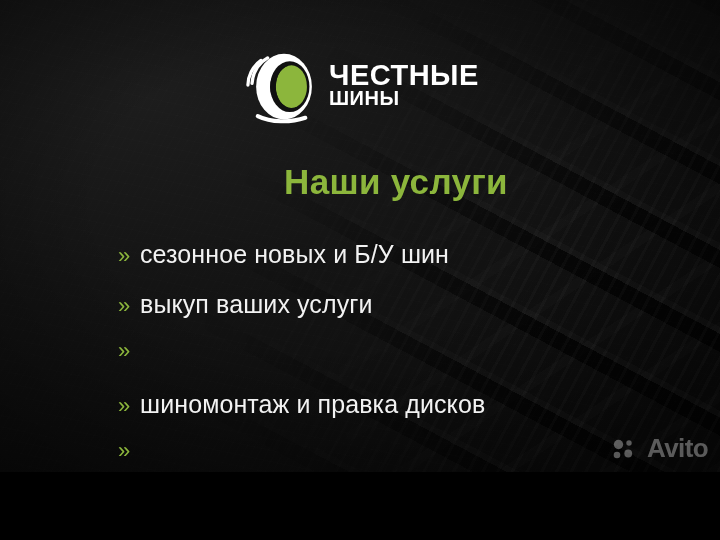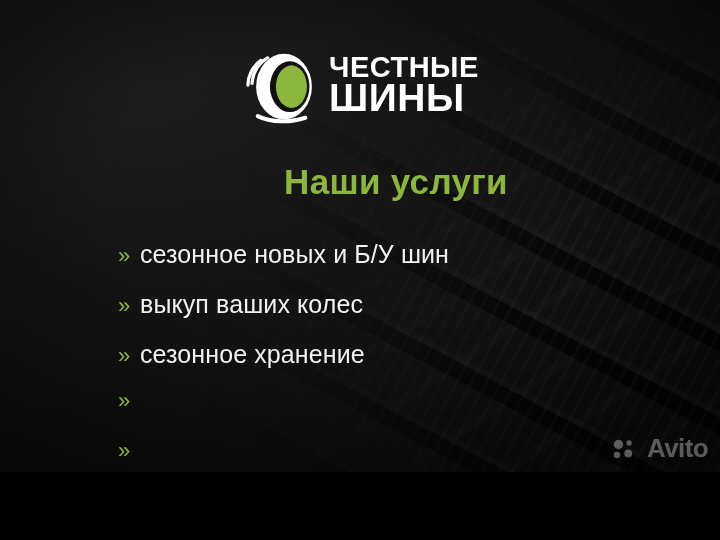--- a/index.html
+++ b/index.html
@@ -94,21 +94,21 @@
     justify-content: center;
     line-height: .92;
   }
   .logo-line1, .logo-line2 {
     color: #ffffff;
     font-weight: 700;
     font-family: "Liberation Sans", sans-serif;
     letter-spacing: .5px;
   }
   .logo-line1 { font-size: 29px; }
-  .logo-line2 { font-size: 39px; }
+  .logo-line2 { font-size: 20px; }
 
   
   .heading {
     position: absolute;
     top: 162px;
     left: 0;
     width: 720px;
     text-align: center;
     color: #8cb63c;
     font-size: 35px;
@@ -202,30 +202,30 @@
 
   <div class="services">
 
     <div class="svc-item">
       <span class="svc-bullet">»</span>
       <span class="svc-label">сезонное новых и Б/У шин</span>
     </div>
 
     <div class="svc-item">
       <span class="svc-bullet">»</span>
-      <span class="svc-label">выкуп ваших колес</span>
-    </div>
-
-    <div class="svc-item">
-      <span class="svc-bullet">»</span>
-      <span class="svc-label">сезонное хранение</span>
-    </div>
-
-    <div class="svc-item">
-      <span class="svc-bullet">»</span>
+      <span class="svc-label">выкуп ваших услуги</span>
+    </div>
+
+    <div class="svc-item">
+      <span class="svc-bullet">»</span>
+    </div>
+
+    <div class="svc-item">
+      <span class="svc-bullet">»</span>
+      <span class="svc-label">шиномонтаж и правка дисков</span>
     </div>
 
     <div class="svc-item">
       <span class="svc-bullet">»</span>
     </div>
 
   </div>
 
   <div class="avito">
     <svg class="avito-mark" viewBox="0 0 32 32">

